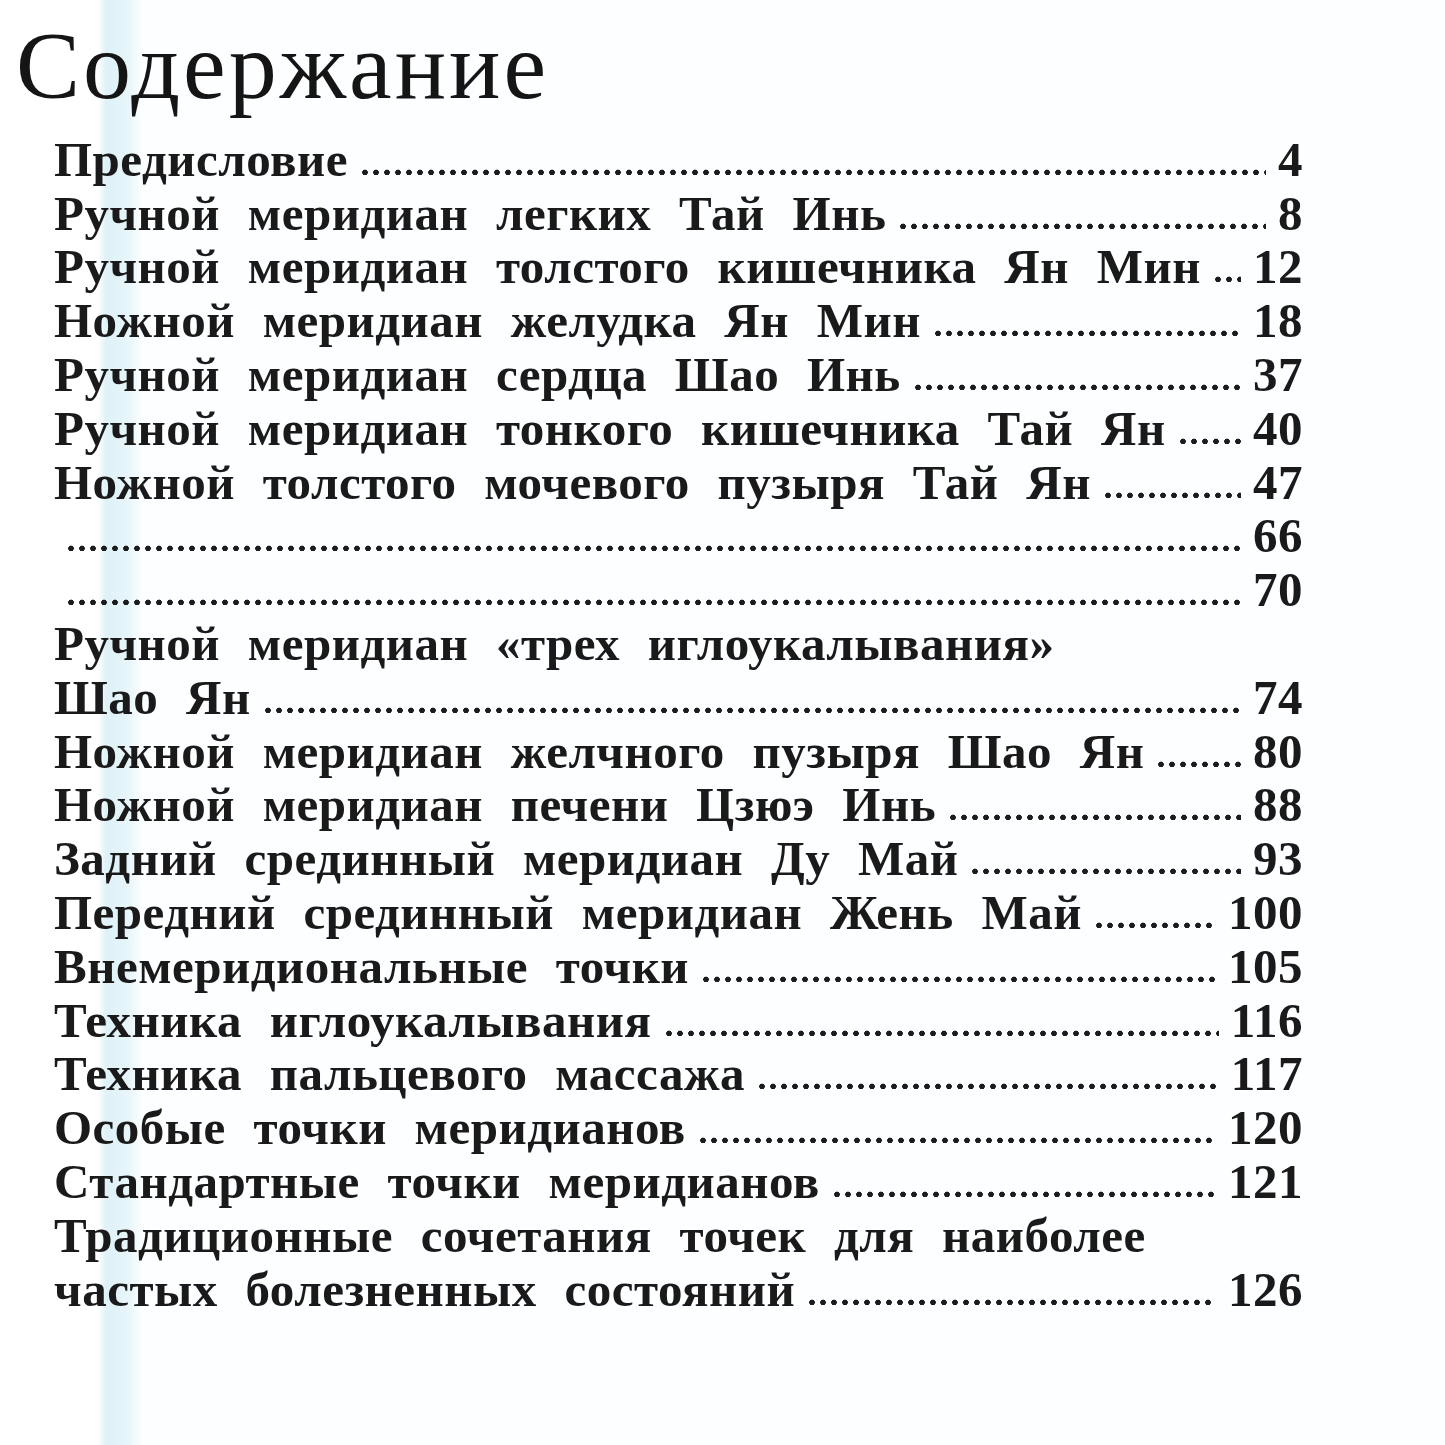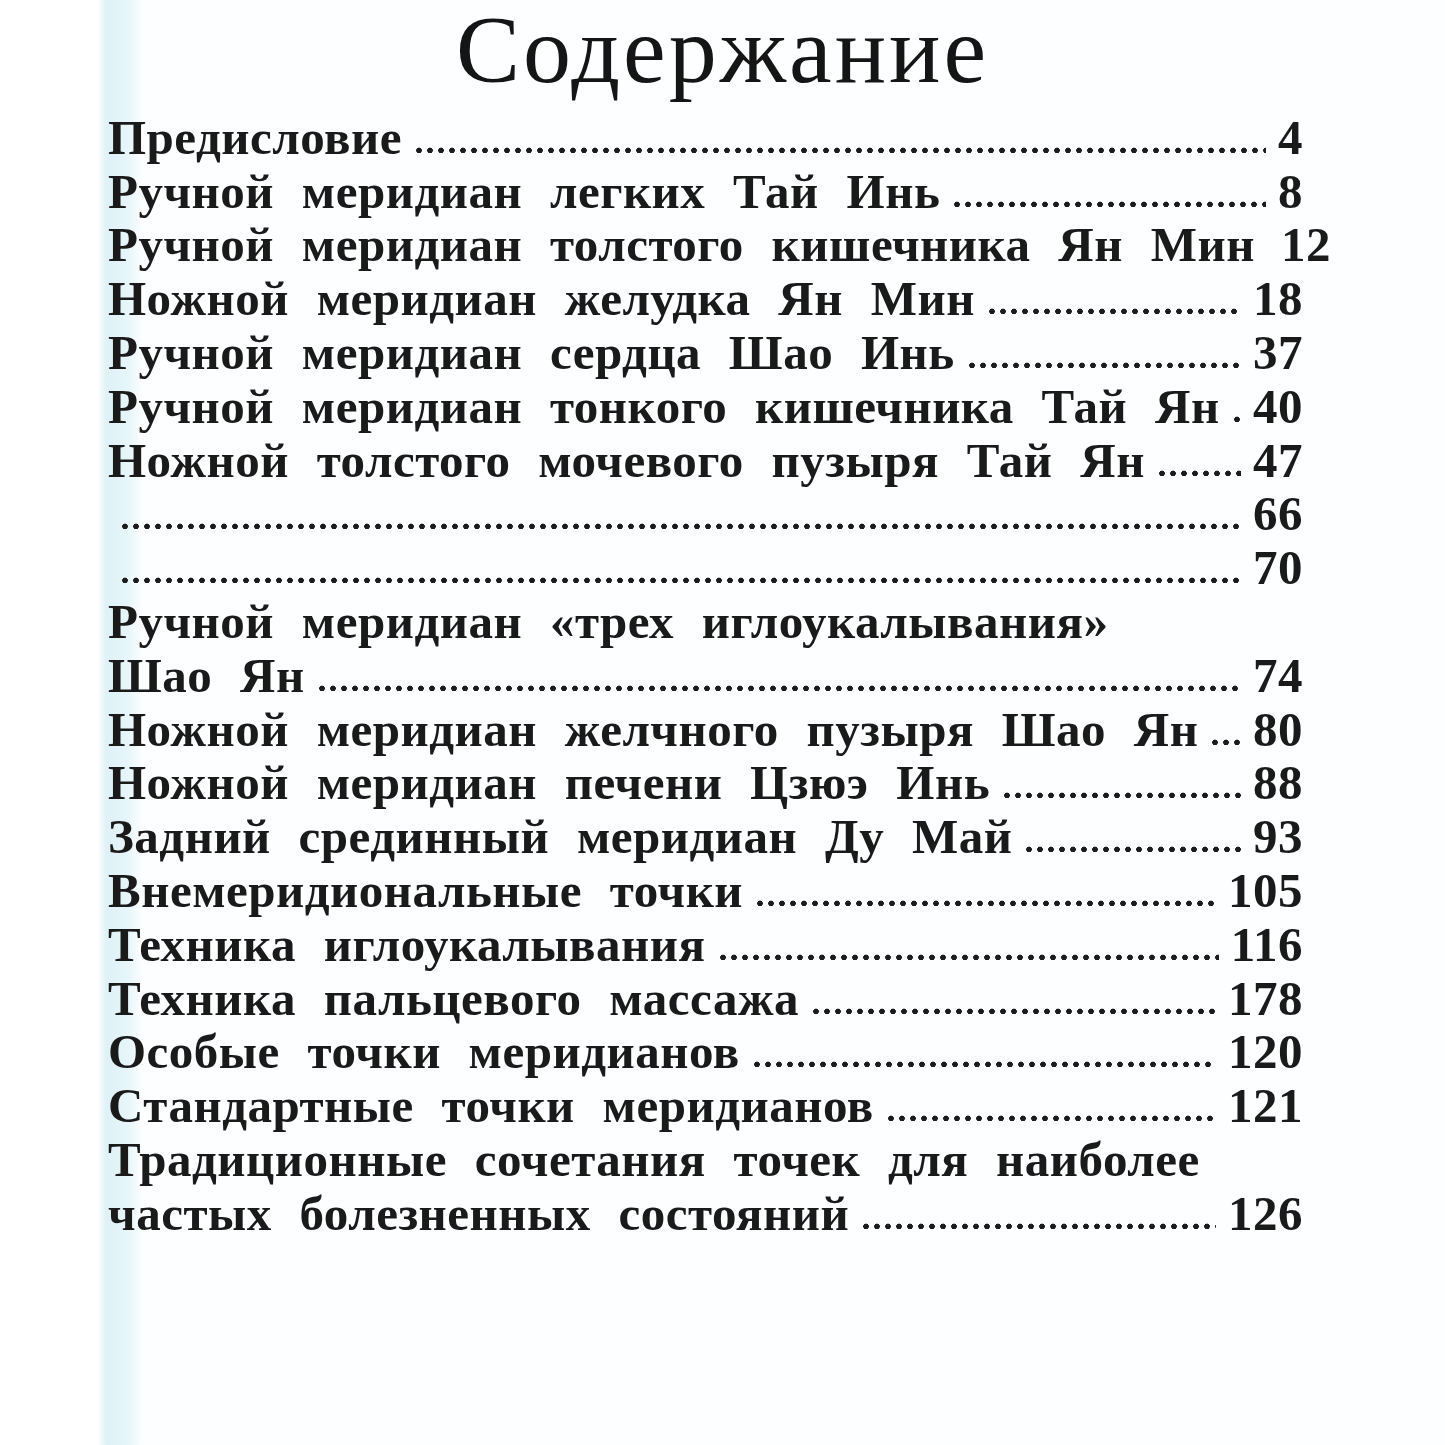--- a/index.html
+++ b/index.html
@@ -16,30 +16,29 @@
     font-family: "Liberation Serif", "DejaVu Serif", serif;
     background:
       linear-gradient(90deg,
         #ffffff 0px, #ffffff 98px,
         rgba(186, 226, 238, 0.45) 106px,
         rgba(198, 232, 242, 0.40) 128px,
         rgba(255, 255, 255, 0) 142px),
       #fcfeff;
   }
   .title {
-    margin: 0;
-    text-align: center;
+    margin: 16px;
     font-size: 96px;
     font-weight: 400;
     letter-spacing: 3px;
     line-height: 1.05;
     color: #151515;
   }
   .toc {
-    margin: 10px 142px 0 108px; 
+    margin: 10px 142px 0 54px; 
   }
   .row {
     display: flex;
     align-items: baseline;
     height: 53.8px;
     line-height: 53.8px;
     font-size: 49px;
     font-weight: 700;
     letter-spacing: 0.5px;
     word-spacing: 15px;
@@ -134,33 +133,38 @@
       <span class="label">Ножной меридиан печени Цзюэ Инь</span>
       <span class="leader"></span>
       <span class="pagenum">88</span>
     </div>
     <div class="row">
       <span class="label">Задний срединный меридиан Ду Май</span>
       <span class="leader"></span>
       <span class="pagenum">93</span>
     </div>
     <div class="row">
+      <span class="label">Передний срединный меридиан Жень Май</span>
+      <span class="leader"></span>
+      <span class="pagenum">100</span>
+    </div>
+    <div class="row">
       <span class="label">Внемеридиональные точки</span>
       <span class="leader"></span>
       <span class="pagenum">105</span>
     </div>
     <div class="row">
       <span class="label">Техника иглоукалывания</span>
       <span class="leader"></span>
       <span class="pagenum">116</span>
     </div>
     <div class="row">
       <span class="label">Техника пальцевого массажа</span>
       <span class="leader"></span>
-      <span class="pagenum">178</span>
+      <span class="pagenum">117</span>
     </div>
     <div class="row">
       <span class="label">Особые точки меридианов</span>
       <span class="leader"></span>
       <span class="pagenum">120</span>
     </div>
     <div class="row">
       <span class="label">Стандартные точки меридианов</span>
       <span class="leader"></span>
       <span class="pagenum">121</span>

